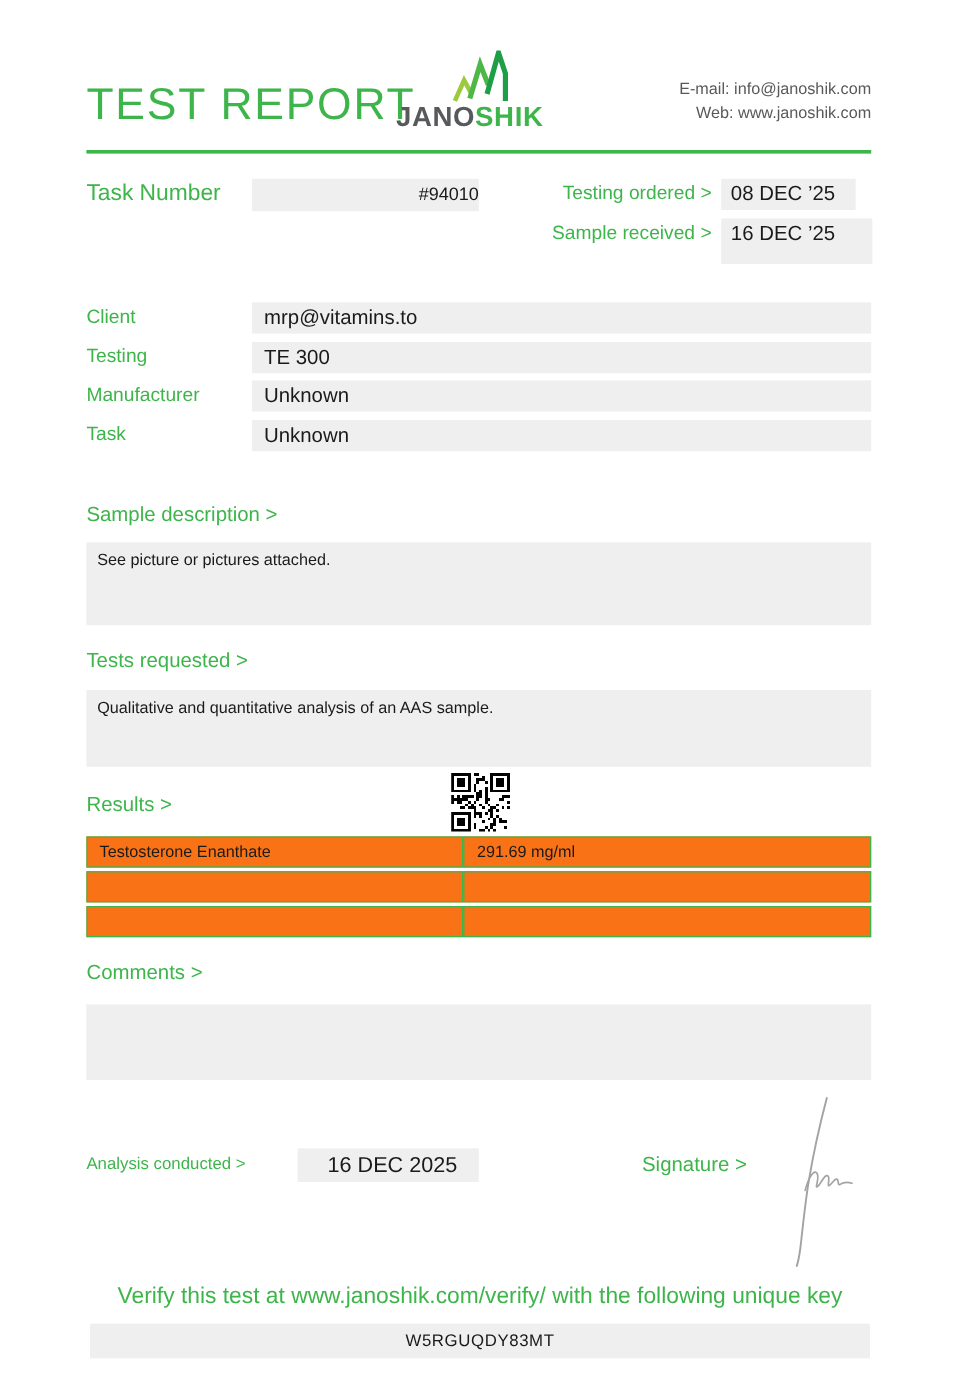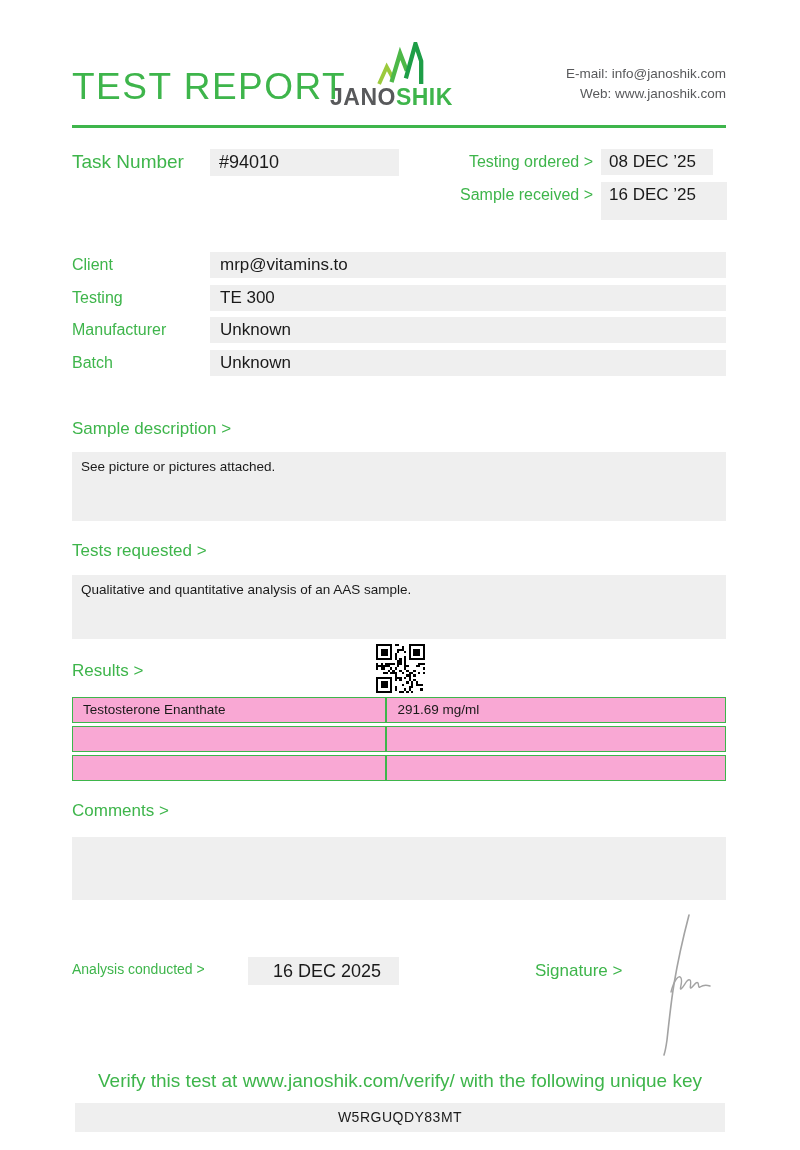--- a/index.html
+++ b/index.html
@@ -27,42 +27,42 @@
   .logo-green{color:#3eb54b;}
   .contact{
     right:74px;top:64px;text-align:right;
     font-size:13.5px;color:#58595b;line-height:20px;
   }
   .rule{left:72px;top:125px;width:654px;height:3px;background:#3eb54b;}
 
   .task-label{left:72px;top:151px;font-size:19px;}
   .field-box{background:#efefef;}
   .task-box{left:210px;top:149px;width:189px;height:27px;}
-  .task-box span{display:block;padding-left:9px;font-size:18px;line-height:27px;}
+  .task-box span{display:block;padding-left:9px;font-size:15px;line-height:27px;text-align:right;}
 
   .ordered-label{right:207px;top:153px;font-size:16px;}
   .received-label{right:207px;top:186px;font-size:16px;}
   .ordered-box{left:601px;top:149px;width:112px;height:26px;}
   .received-box{left:601px;top:182px;width:126px;height:38px;}
   .date-box span{display:block;padding-left:8px;font-size:17px;line-height:26px;}
 
   .info-label{left:72px;font-size:16px;}
   .info-box{left:210px;width:516px;height:26px;}
   .info-box span{display:block;padding-left:10px;font-size:17px;line-height:26px;}
 
   .sec-heading{left:72px;font-size:17px;}
   .sec-box{left:72px;width:654px;box-sizing:border-box;padding:7px 9px;font-size:13.5px;}
 
   .qr{left:376px;top:644px;width:49px;height:49px;}
 
   .rtable{left:72px;top:697px;width:654px;}
   .rrow{display:flex;margin-bottom:3px;}
   .rcell{
     border:1.5px solid #3eb54b;height:26px;box-sizing:border-box;
-    font-size:13.5px;line-height:23px;padding-left:10px;background:#f9a8d4;
+    font-size:13.5px;line-height:23px;padding-left:10px;background:#f97316;
   }
   .rcell.c1{width:325px;}
   .rcell.c2{width:351px;}
 
   .analysis-label{left:72px;top:961px;font-size:14px;}
   .analysis-box{left:248px;top:957px;width:151px;height:28px;}
   .analysis-box span{display:block;padding-left:7px;font-size:18px;line-height:28px;text-align:center;}
   .signature-label{left:535px;top:961px;font-size:17px;}
   .signature-svg{left:638px;top:912px;width:75px;height:145px;}
 
@@ -117,21 +117,21 @@
   <div class="abs info-label green" style="top:289px">Testing</div>
   <div class="abs field-box info-box" style="top:285px">
     <span>TE 300</span>
   </div>
 
   <div class="abs info-label green" style="top:321px">Manufacturer</div>
   <div class="abs field-box info-box" style="top:317px">
     <span>Unknown</span>
   </div>
 
-  <div class="abs info-label green" style="top:354px">Batch</div>
+  <div class="abs info-label green" style="top:354px">Task</div>
   <div class="abs field-box info-box" style="top:350px">
     <span>Unknown</span>
   </div>
 
   <div class="abs sec-heading green" style="top:419px">Sample description &gt;</div>
   <div class="abs field-box sec-box" style="top:452px;height:69px">
     <span>See picture or pictures attached.</span>
   </div>
 
   <div class="abs sec-heading green" style="top:541px">Tests requested &gt;</div>

